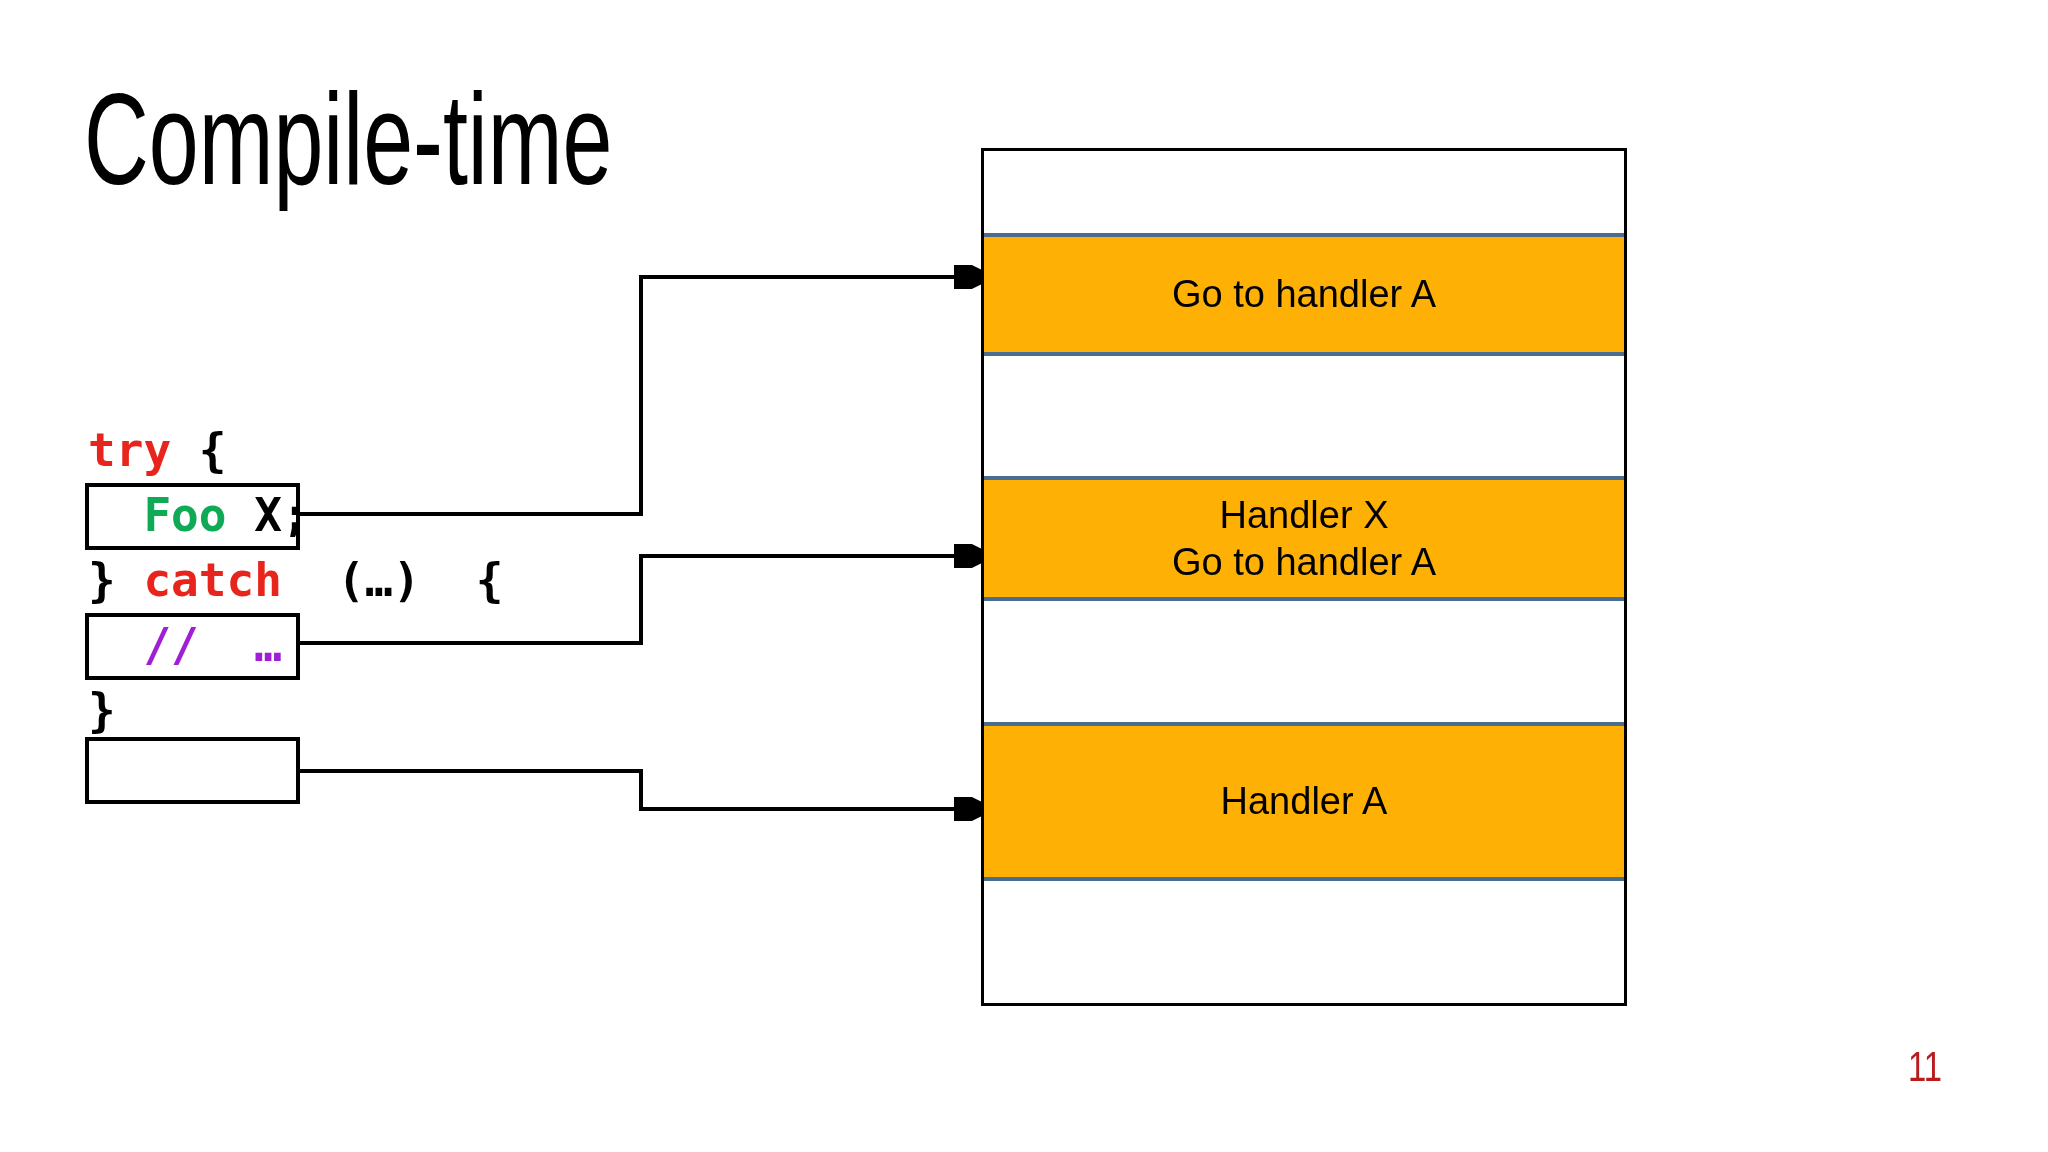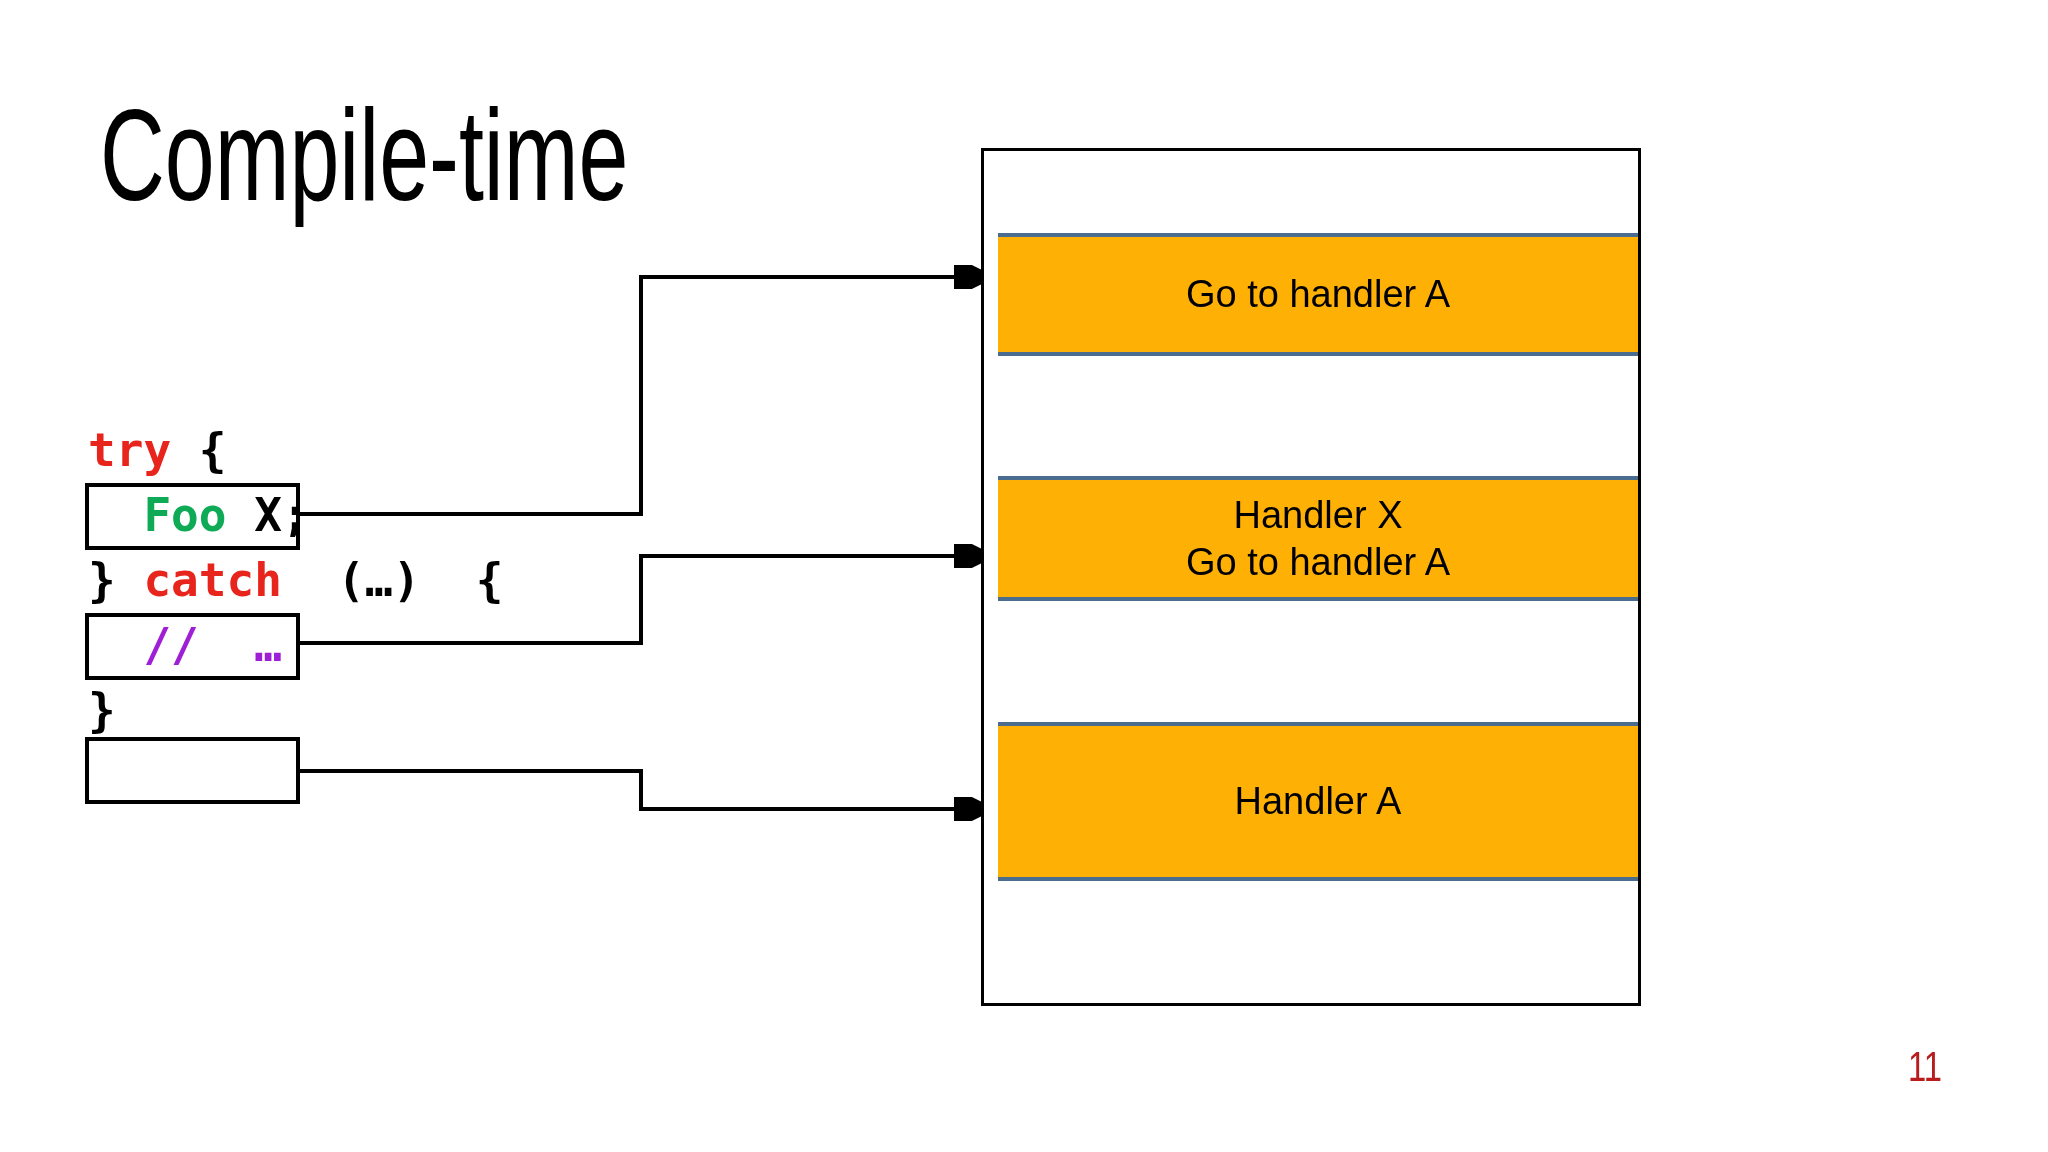--- a/index.html
+++ b/index.html
@@ -1,20 +1,20 @@
 <!DOCTYPE html>
 <html style="--accent-orange: #ffb005; --row-border-blue: #4a6c8e; --keyword-red: #e8251d; --function-blue: #4a80c4; --type-green: #0faa55; --comment-purple: #9e1fd6; --ink-black: #000000;"><head>
 <meta charset="utf-8">
 <style>
   html,body{margin:0;padding:0;background:#fff;}
   body{width:2048px;height:1152px;position:relative;overflow:hidden;
        font-family:"Liberation Sans",sans-serif;color:#000;}
 
   
-  .slide-title{position:absolute;left:84px;top:74px;margin:16px;
+  .slide-title{position:absolute;left:84px;top:74px;margin:0;
     font-size:130px;font-weight:400;line-height:1;white-space:nowrap;}
   .slide-title .squeeze{display:inline-block;transform:scaleX(.69);transform-origin:left center;}
 
   
   .code{position:absolute;left:88px;top:418px;font-weight:bold;}
   .code-line{margin:0;font-family:"DejaVu Sans Mono","Liberation Mono",monospace;
     font-size:46px;line-height:65px;white-space:pre;}
   .kw{color:var(--keyword-red,#e8251d);}
   .fn{color:var(--function-blue,#4a80c4);}
   .type{color:var(--type-green,#0faa55);}
@@ -26,21 +26,21 @@
   .box-f{top:483px;}
   .box-g{top:613px;}
   .box-c{top:737px;}
 
   
   .arrows{position:absolute;left:0;top:0;pointer-events:none;}
   .arrows path{stroke:#000;stroke-width:4;fill:none;}
 
   
   .htable{position:absolute;left:981px;top:148px;width:640px;height:852px;
-    border:3px solid #000;display:flex;flex-direction:column;background:#fff;padding-left:14px;}
+    border:3px solid #000;display:flex;flex-direction:column;background:#fff;}
   .trow{box-sizing:border-box;display:flex;align-items:center;justify-content:center;}
   .trow.action{background:var(--accent-orange,#ffb005);
     border-top:4px solid var(--row-border-blue,#4a6c8e);
     border-bottom:4px solid var(--row-border-blue,#4a6c8e);}
   .r1{height:86px;} .r2{height:128px;} .r3{height:125px;} .r4{height:130px;}
   .r5{height:126px;} .r6{height:166px;} .r7{height:127px;}
   .cell-label{font-size:38px;line-height:47px;text-align:center;white-space:pre-line;color:#000;}
 
   
   .page-number{position:absolute;left:1908px;top:1046px;font-size:42px;line-height:1;color:#b91c1c;}

